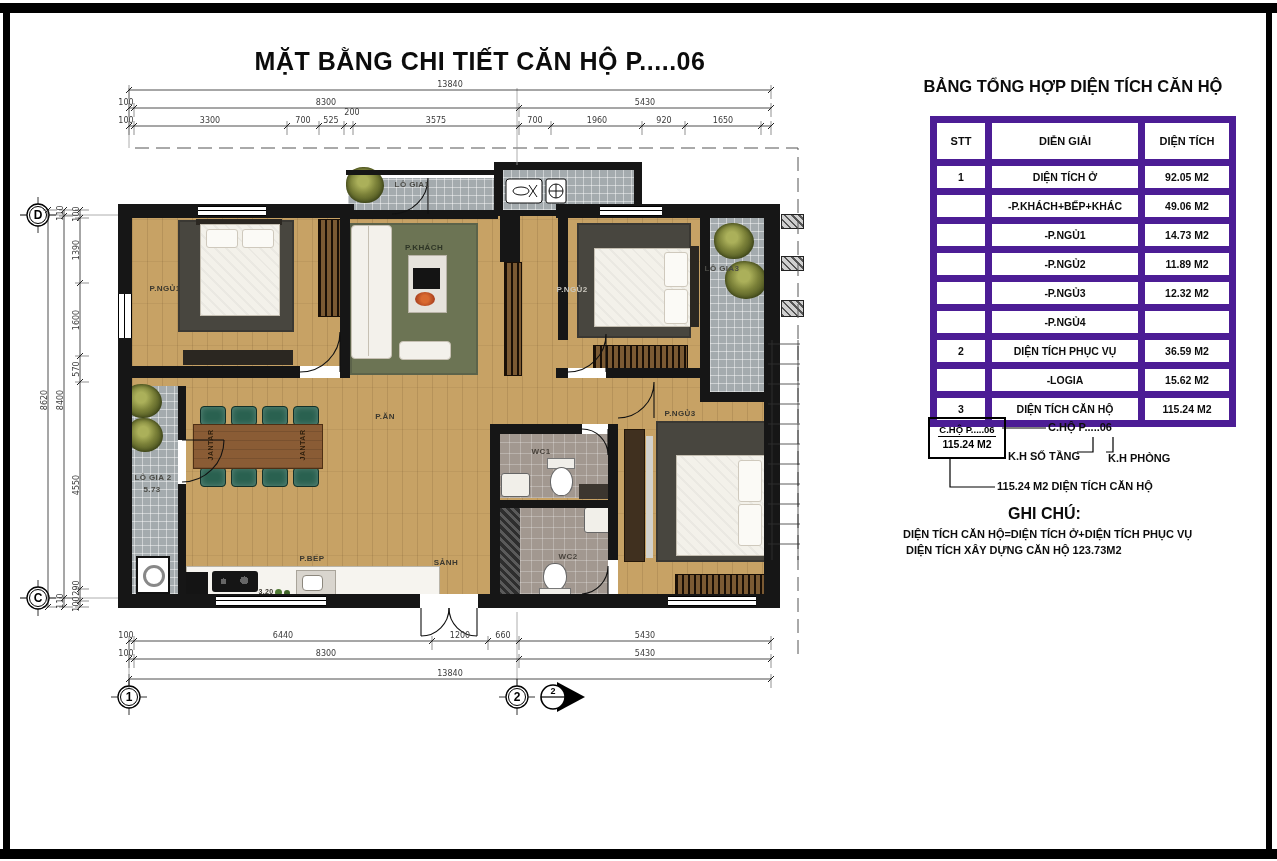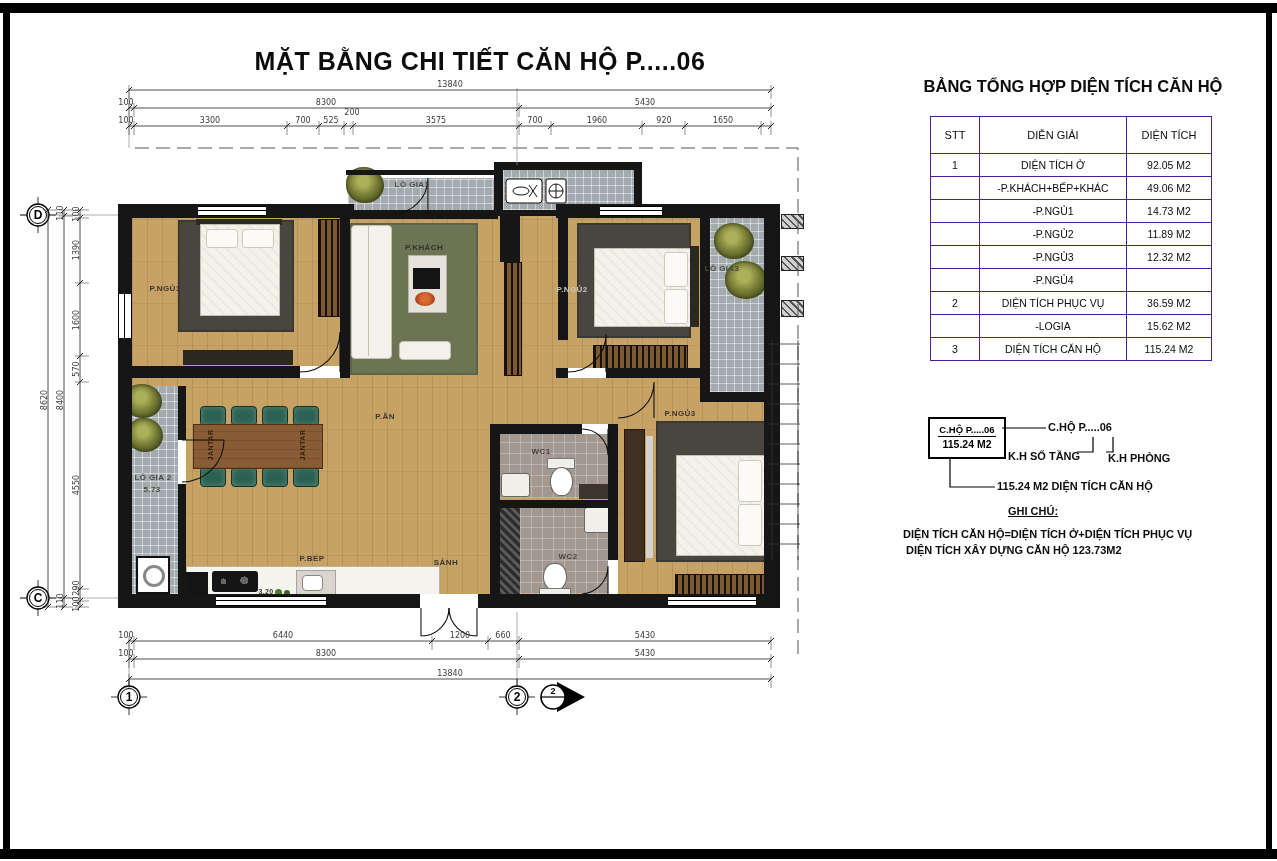--- a/index.html
+++ b/index.html
@@ -42,21 +42,21 @@
   .d{position:absolute;font-size:8px;color:#3a3a3a;white-space:nowrap;transform:translate(-50%,-50%);font-family:"DejaVu Sans",sans-serif;}
   .dv{position:absolute;font-size:8px;color:#3a3a3a;white-space:nowrap;transform:translate(-50%,-50%) rotate(-90deg);font-family:"DejaVu Sans",sans-serif;}
   .r{position:absolute;font-size:8px;font-weight:bold;color:#3b382f;letter-spacing:.4px;white-space:nowrap;transform:translate(-50%,-50%);}
   .rv{position:absolute;font-size:7px;font-weight:bold;color:#2c1d0c;letter-spacing:.5px;white-space:nowrap;transform:translate(-50%,-50%) rotate(-90deg);}
   .g{position:absolute;font-size:12px;font-weight:bold;color:#000;transform:translate(-50%,-50%);}
   #title{position:absolute;left:160px;top:47px;width:640px;text-align:center;
     font-size:25px;font-weight:bold;color:#0c0c0c;letter-spacing:.5px;}
   #rt-title{position:absolute;left:900px;top:77px;width:346px;text-align:center;
     font-size:16.5px;font-weight:bold;color:#0c0c0c;}
   table.sum{position:absolute;left:930px;top:116px;border-collapse:collapse;}
-  table.sum th,table.sum td{border:1px solid #4c1d95;font-size:10.5px;font-weight:normal;color:#0c0c0c;
+  table.sum th,table.sum td{border:7px solid #4c1d95;font-size:10.5px;font-weight:bold;color:#0c0c0c;
     text-align:center;padding:0 3px;}
   table.sum th{height:36px;font-size:11px;}
   table.sum td{height:22px;}
   .c-stt{width:42px;} .c-lab{width:140px;} .c-val{width:78px;}
   .leg{position:absolute;font-size:11px;font-weight:bold;color:#0c0c0c;white-space:nowrap;}
   #leg-box{position:absolute;left:928px;top:417px;width:74px;height:38px;border:2px solid #000;
     text-align:center;font-weight:bold;}
   #leg-box .l1{font-size:9.5px;margin-top:3px;border-bottom:1px solid #000;display:inline-block;padding:0 1px 1px;}
   #leg-box .l2{font-size:10.5px;margin-top:1px;}
   svg{position:absolute;left:0;top:0;pointer-events:none;}
@@ -487,17 +487,17 @@
     </table>
 
   <div id="leg-box">
     <div class="l1">C.HỘ P.....06</div>
     <div class="l2">115.24 M2</div>
   </div>
   <span class="leg" style="left:1048px;top:421px">C.HỘ P.....06</span>
   <span class="leg" style="left:1008px;top:450px">K.H SỐ TẦNG</span>
   <span class="leg" style="left:1108px;top:452px">K.H PHÒNG</span>
   <span class="leg" style="left:997px;top:480px">115.24 M2 DIỆN TÍCH CĂN HỘ</span>
-  <span class="leg" style="left:1008px;top:505px;font-size:11px;text-decoration:underline">GHI CHÚ:</span>
+  <span class="leg" style="left:1008px;top:505px;font-size:16px;">GHI CHÚ:</span>
   <span class="leg" style="left:903px;top:528px">DIỆN TÍCH CĂN HỘ=DIỆN TÍCH Ở+DIỆN TÍCH PHỤC VỤ</span>
   <span class="leg" style="left:906px;top:544px">DIỆN TÍCH XÂY DỰNG CĂN HỘ 123.73M2</span>
 
 </div>
 
 </body></html>

